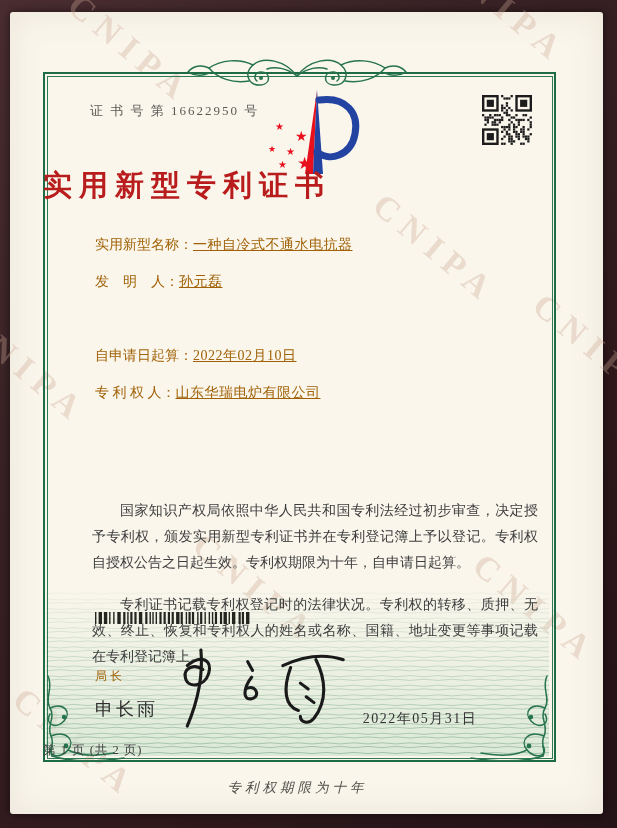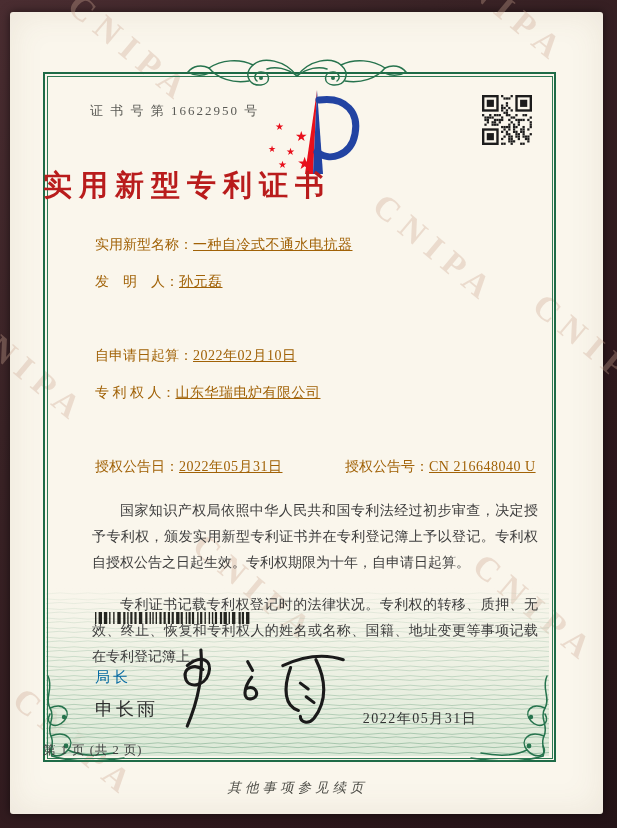--- a/index.html
+++ b/index.html
@@ -17,21 +17,21 @@
   #qr{position:absolute;left:472px;top:83px;}
   .title{position:absolute;left:33px;top:154px;width:509px;text-align:left;font-size:29px;
     font-weight:700;letter-spacing:7px;color:#b91c1c;}
   .frow{position:absolute;left:85px;width:440px;font-size:14px;color:#a16207;white-space:nowrap;display:flex;}
   .frow .pair1{min-width:250px;}
   .fval{letter-spacing:.5px;text-decoration:underline;}
   .body-text{position:absolute;left:66px;width:478px;font-size:14px;line-height:26px;color:#3d3d3d;
     text-align:justify;}
   .body-text p{margin:16px;text-indent:2em;font-family:Liberation Serif, serif;}
   #barcode{position:absolute;left:85px;top:600px;}
-  .signer-title{position:absolute;left:85px;top:656px;font-size:15px;letter-spacing:3px;color:#0369a1;}
+  .signer-title{position:absolute;left:85px;top:656px;font-size:12px;letter-spacing:3px;color:#a16207;}
   .signer-name{position:absolute;left:85px;top:685px;font-size:18px;letter-spacing:3px;color:#2e2e2e;}
   #signature{position:absolute;left:148px;top:632px;}
   .issue-date{position:absolute;left:310px;top:698px;width:200px;text-align:center;font-size:14px;
     letter-spacing:1.5px;color:#333;}
   .page-ind{position:absolute;left:33px;top:730px;width:509px;text-align:left;font-size:12.5px;
     letter-spacing:1px;color:#3f3f3f;}
   .footer-note{position:absolute;left:33px;top:767px;width:509px;text-align:center;font-size:13.5px;
     font-style:italic;letter-spacing:4px;color:#50504a;}
   #guilloche{position:absolute;left:36px;top:576px;}
   .orn path,.orn circle{stroke:#26734d;fill:none;stroke-width:1.5;stroke-linecap:round;}
@@ -276,24 +276,20 @@
         <span class="fval">孙元磊</span>
     </div>
     <div class="frow" style="top:335px">
       <span>自申请日起算：</span>
         <span class="fval">2022年02月10日</span>
     </div>
     <div class="frow" style="top:372px">
       <span>专 利 权 人：</span>
         <span class="fval">山东华瑞电炉有限公司</span>
     </div>
-    <div class="frow" style="top:446px">
-      <span class="pair1"><span>授权公告日：</span><span class="fval">2022年05月31日</span></span>
-      <span><span>授权公告号：</span><span class="fval">CN 216648040 U</span></span>
-    </div>
 
     <div class="body-text" style="top:470px">
       <p>国家知识产权局依照中华人民共和国专利法经过初步审查，决定授予专利权，颁发实用新型专利证书并在专利登记簿上予以登记。专利权自授权公告之日起生效。专利权期限为十年，自申请日起算。</p>
       <p>专利证书记载专利权登记时的法律状况。专利权的转移、质押、无效、终止、恢复和专利权人的姓名或名称、国籍、地址变更等事项记载在专利登记簿上。</p>
     </div>
 
     <svg id="barcode" width="158" height="12" viewBox="0 0 158 12">
         <rect x="0.00" y="0" width="1.4" height="12" fill="#24241f"></rect>
         <rect x="3.61" y="0" width="3.4" height="12" fill="#24241f"></rect>
         <rect x="8.86" y="0" width="3.4" height="12" fill="#24241f"></rect>
@@ -344,15 +340,15 @@
         <path d="M128,22 C150,12 172,10 190,16"></path>
         <path d="M136,24 C128,46 130,64 144,68"></path>
         <path d="M162,16 C172,36 174,58 160,76 C154,83 146,80 146,74"></path>
         <path d="M146,40 l8,6"></path>
         <path d="M152,54 l8,6"></path>
       </g>
     </svg>
 
     <div class="issue-date">2022年05月31日</div>
     <div class="page-ind">第 1 页 (共 2 页)</div>
-    <div class="footer-note">其他事项参见续页</div>
+    <div class="footer-note">专利权期限为十年</div>
   </div>
 </div>
 
 </body></html>

